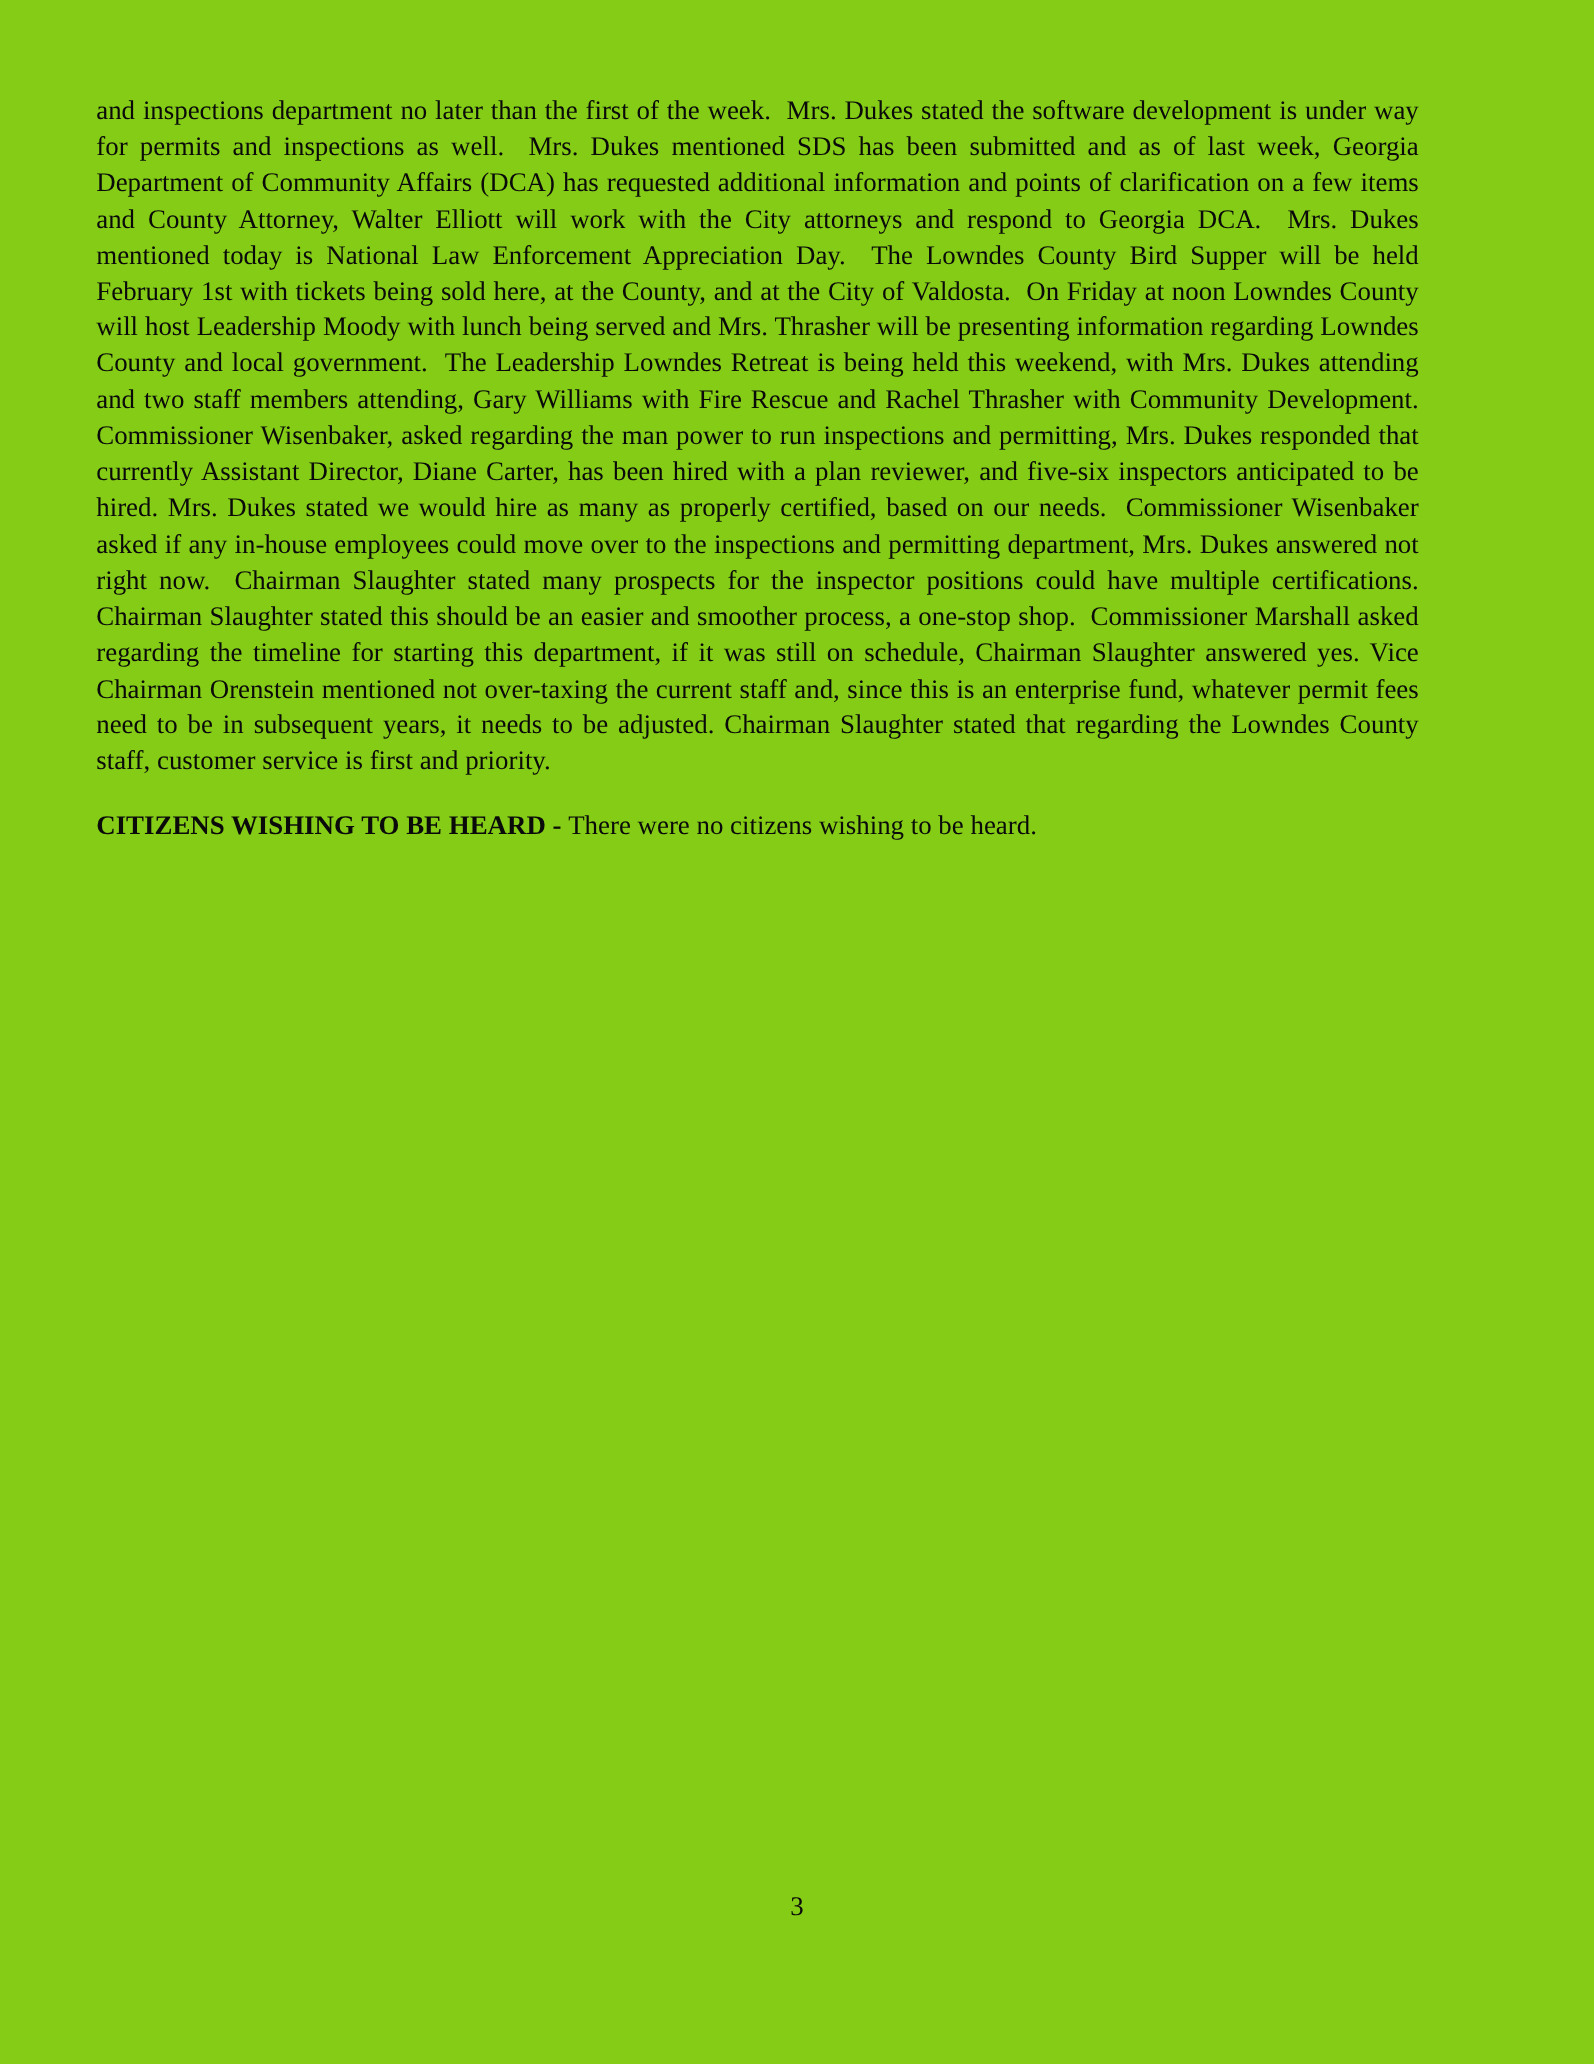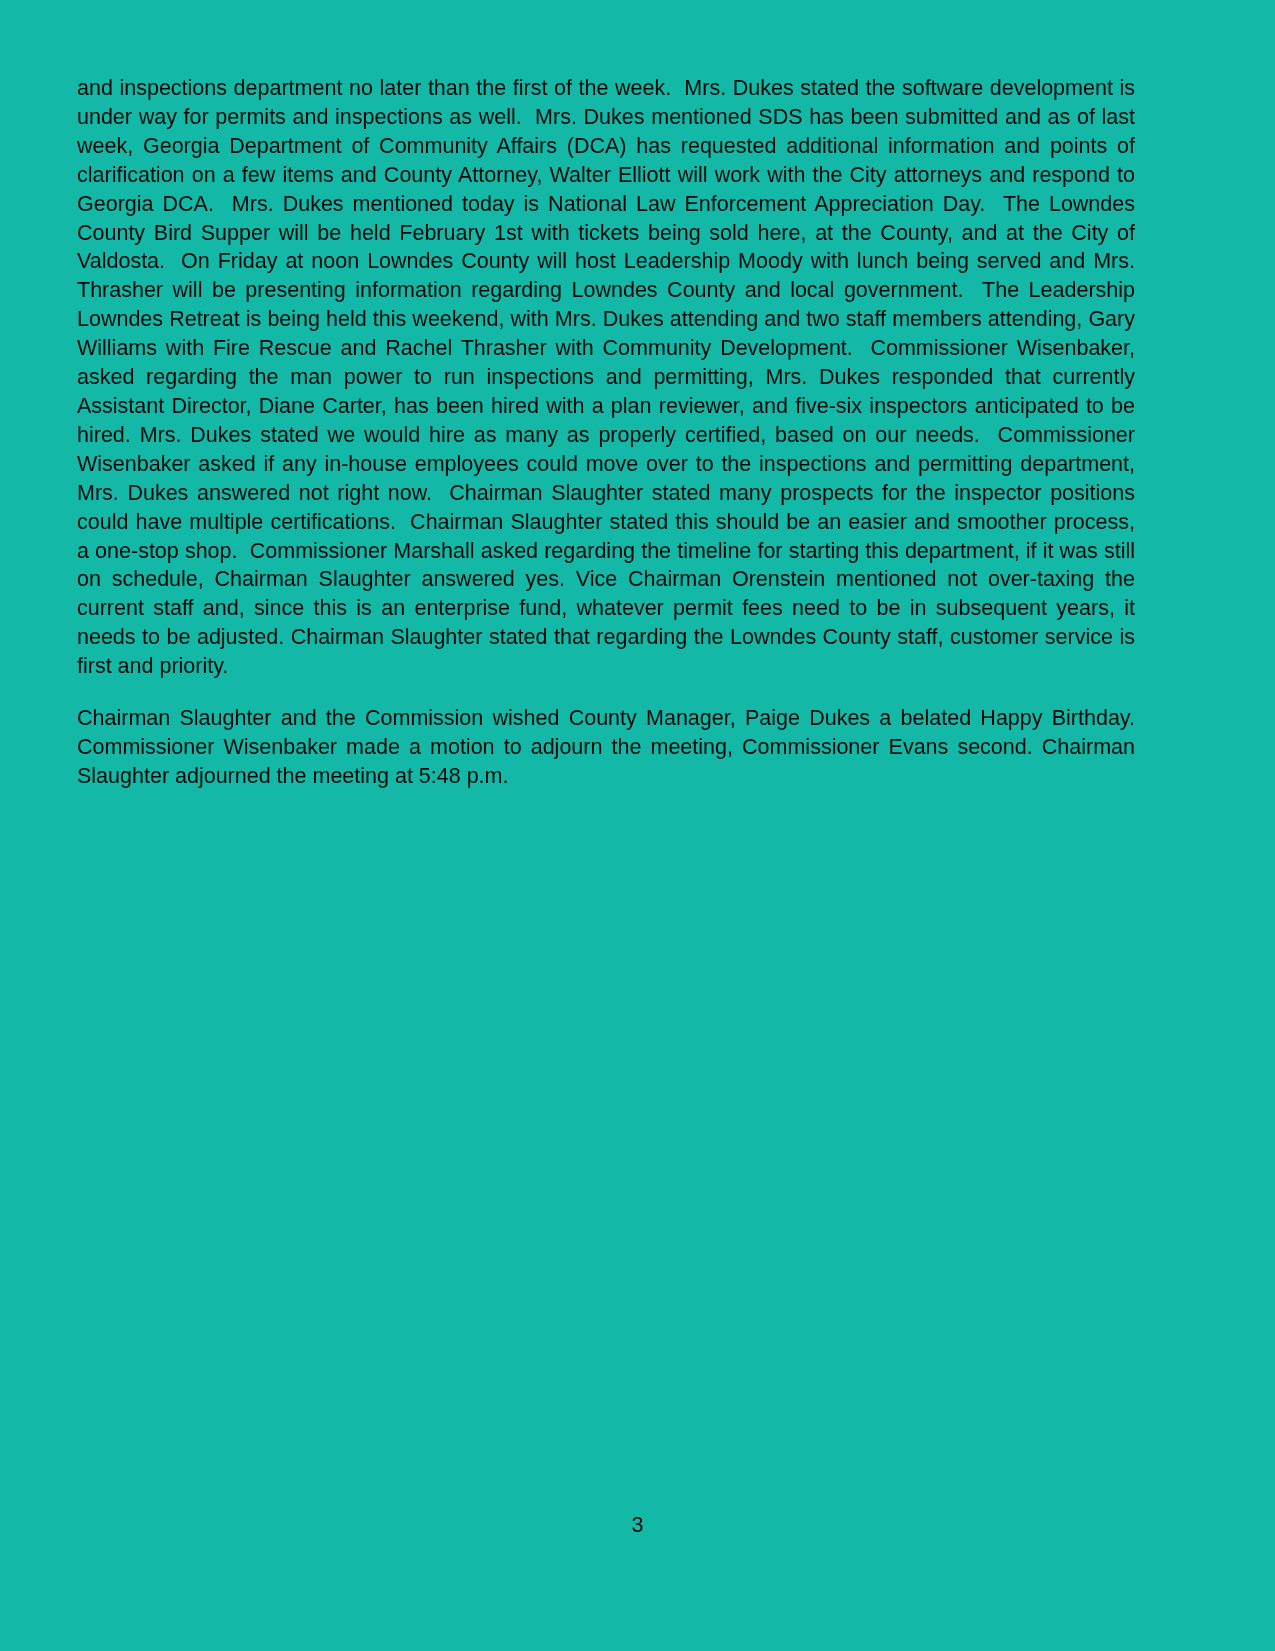--- a/index.html
+++ b/index.html
@@ -4,22 +4,22 @@
 <style>
   html, body {
     margin: 0;
     padding: 0;
     background: #ffffff;
   }
   .page {
     position: relative;
     width: 1275px;
     height: 1651px;
-    background: #14b8a6;
-    font-family: Liberation Sans, sans-serif;
+    background: #84cc16;
+    font-family: Liberation Serif, serif;
     color: #0a0a0a;
     overflow: hidden;
   }
   .content {
     position: absolute;
     left: 77px;
     top: 74px;
     width: 1058px;
     font-size: 21.5px;
     line-height: 28.9px;
@@ -56,21 +56,21 @@
   }
 </style>
 </head>
 <body>
 
 <div class="page">
   <div class="content">
 
     <p class="para">and inspections department no later than the first of the week.  Mrs. Dukes stated the software development is under way for permits and inspections as well.  Mrs. Dukes mentioned SDS has been submitted and as of last week, Georgia Department of Community Affairs (DCA) has requested additional information and points of clarification on a few items and County Attorney, Walter Elliott will work with the City attorneys and respond to Georgia DCA.  Mrs. Dukes mentioned today is National Law Enforcement Appreciation Day.  The Lowndes County Bird Supper will be held February 1st with tickets being sold here, at the County, and at the City of Valdosta.  On Friday at noon Lowndes County will host Leadership Moody with lunch being served and Mrs. Thrasher will be presenting information regarding Lowndes County and local government.  The Leadership Lowndes Retreat is being held this weekend, with Mrs. Dukes attending and two staff members attending, Gary Williams with Fire Rescue and Rachel Thrasher with Community Development.  Commissioner Wisenbaker, asked regarding the man power to run inspections and permitting, Mrs. Dukes responded that currently Assistant Director, Diane Carter, has been hired with a plan reviewer, and five-six inspectors anticipated to be hired. Mrs. Dukes stated we would hire as many as properly certified, based on our needs.  Commissioner Wisenbaker asked if any in-house employees could move over to the inspections and permitting department, Mrs. Dukes answered not right now.  Chairman Slaughter stated many prospects for the inspector positions could have multiple certifications.  Chairman Slaughter stated this should be an easier and smoother process, a one-stop shop.  Commissioner Marshall asked regarding the timeline for starting this department, if it was still on schedule, Chairman Slaughter answered yes. Vice Chairman Orenstein mentioned not over-taxing the current staff and, since this is an enterprise fund, whatever permit fees need to be in subsequent years, it needs to be adjusted. Chairman Slaughter stated that regarding the Lowndes County staff, customer service is first and priority.</p>
 
+    <p class="single-line"><span class="bold">CITIZENS WISHING TO BE HEARD - </span><span>There were no citizens wishing to be heard.</span></p>
 
     <div>
-      <p class="body-after-heading">Chairman Slaughter and the Commission wished County Manager, Paige Dukes a belated Happy Birthday.  Commissioner Wisenbaker made a motion to adjourn the meeting, Commissioner Evans second. Chairman Slaughter adjourned the meeting at 5:48 p.m.</p>
     </div>
 
   </div>
 
   <div class="page-number">3</div>
 </div>
 
 </body></html>

